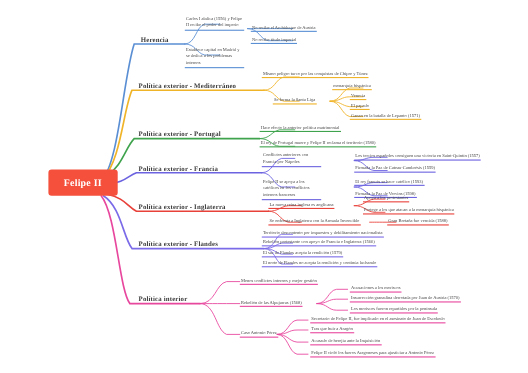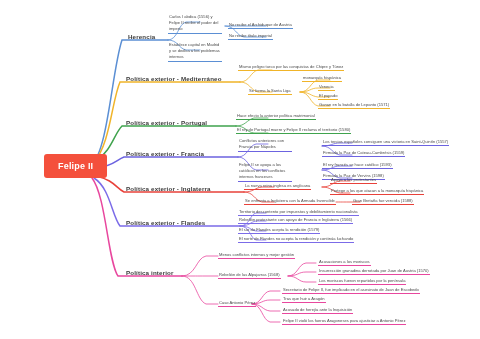--- a/index.html
+++ b/index.html
@@ -3,21 +3,21 @@
 <meta charset="utf-8">
 <style>
   html,body{margin:0;padding:0;}
   body{
     width:480px;height:339px;
     background:#ffffff;
     font-family:"Liberation Sans", sans-serif;
     overflow:hidden;
     position:relative;
   }
-  #map{position:absolute;left:0;top:0;width:480px;height:339px;}
+  #map{position:absolute;left:0;top:0;width:480px;height:339px;font-family:Liberation Serif, serif;}
   svg.links{position:absolute;left:0;top:0;width:480px;height:339px;pointer-events:none;}
 
   .node{position:absolute;white-space:nowrap;}
 
   .root{
     background:#F4503C;
     color:#ffffff;
     font-weight:bold;
     font-size:9px;
     border-radius:3px;

